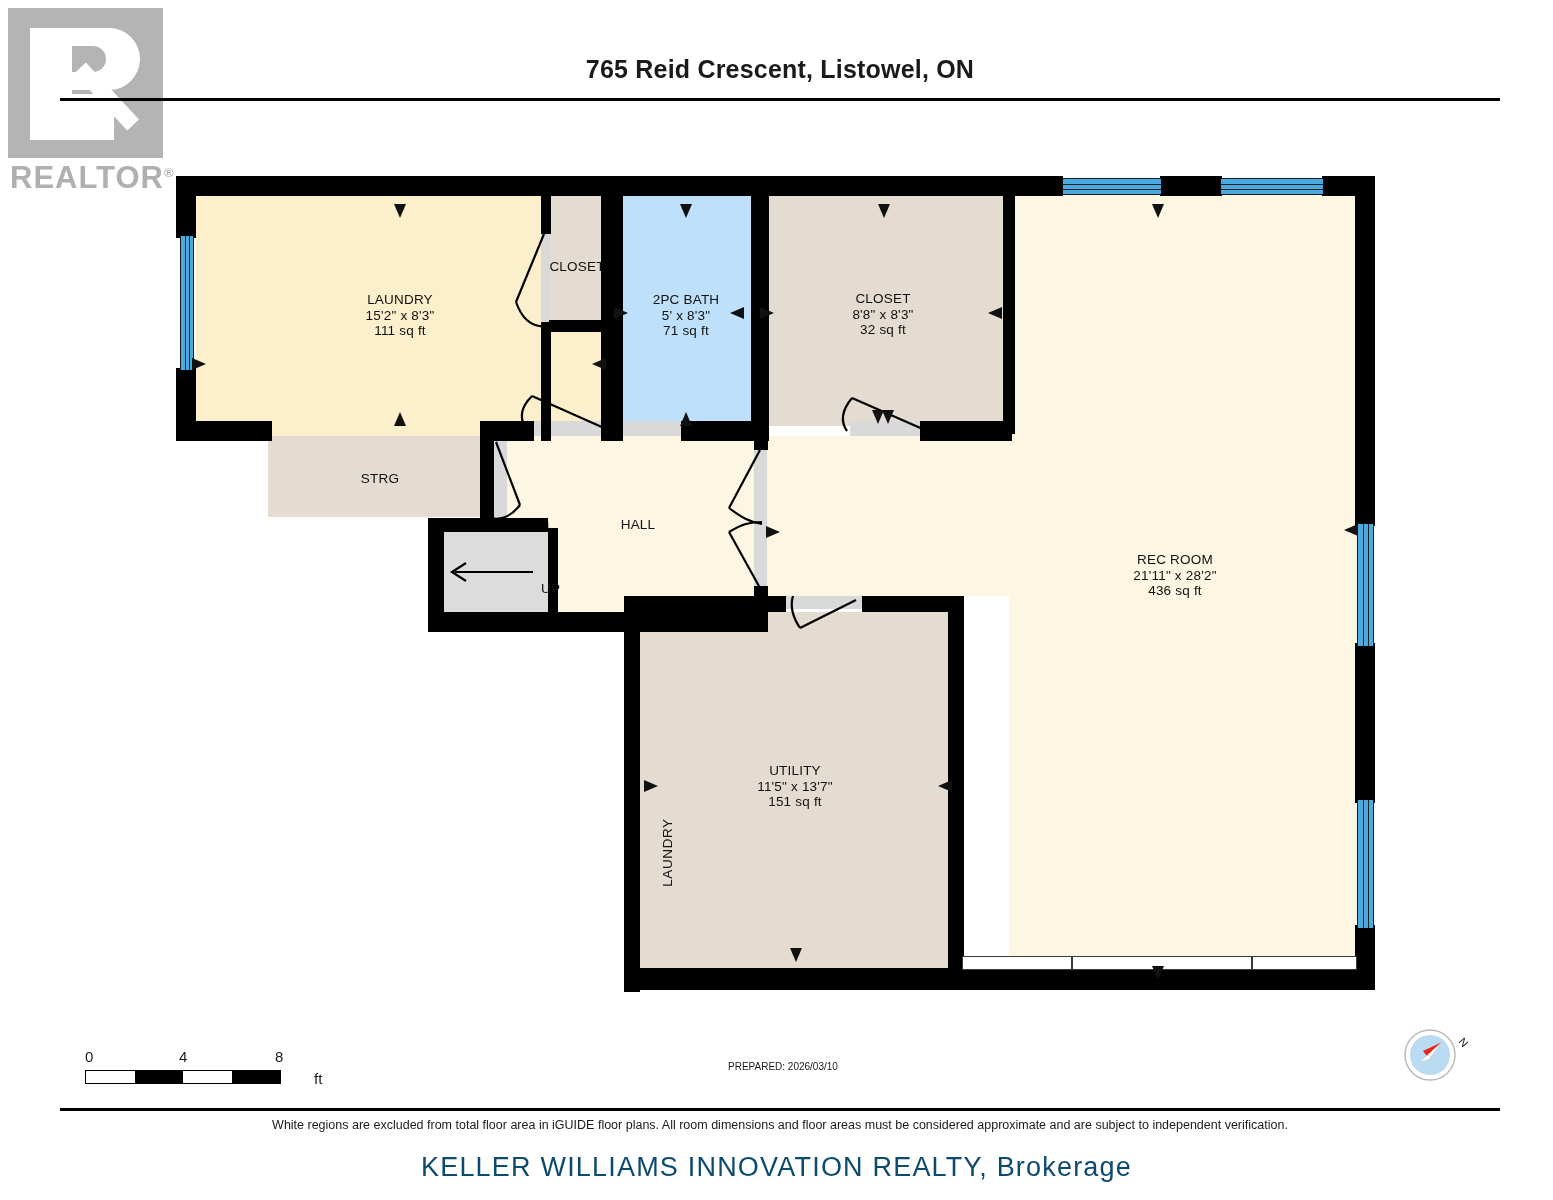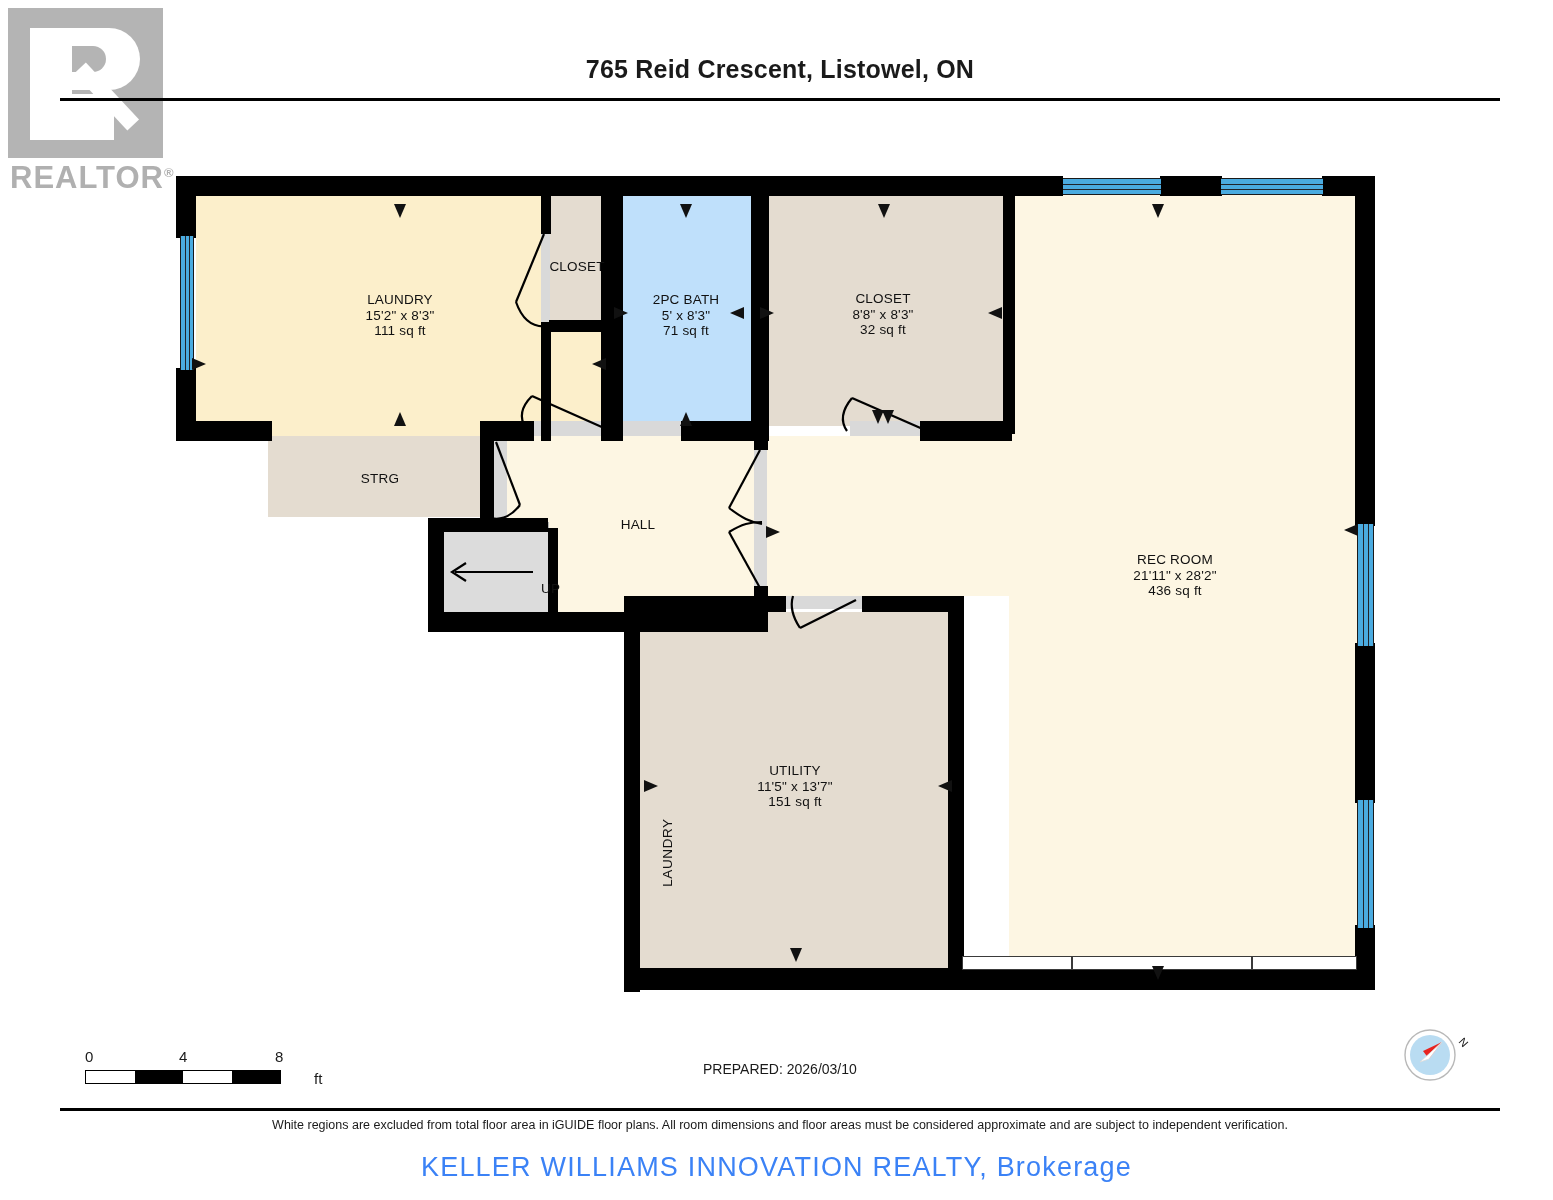--- a/index.html
+++ b/index.html
@@ -113,32 +113,32 @@
   #scalebar-ticks { position: relative; height: 20px; }
   #scalebar-ticks span { position: absolute; top: 0; font-size: 15px; }
   #scalebar-bar {
     position: absolute; left: 0; top: 22px; width: 196px; height: 14px;
     border: 1.5px solid #000; display: flex;
   }
   #scalebar-bar i { flex: 1 1 25%; }
   #scalebar-bar i.on { background: #000; }
   #scalebar-unit { position: absolute; left: 204px; top: 22px; font-size: 15px; margin-left: 25px; }
 
-  #prepared { position: absolute; left: 703px; top: 1061px; font-size: 14px; }
+  #prepared { position: absolute; left: 728px; top: 1061px; font-size: 10px; }
 
   #compass { position: absolute; left: 1398px; top: 1024px; width: 74px; height: 62px; }
 
   #footer-rule { position: absolute; left: 60px; top: 1108px; width: 1440px; height: 3px; background: #000; }
   #disclaimer {
     position: absolute; left: 60px; top: 1118px; width: 1440px;
     text-align: center; font-size: 12.5px; color: #1a1a1a;
   }
   #watermark {
     position: absolute; left: 0; top: 1152px; width: 1553px; text-align: center;
-    font-size: 27px; color: #3b82f6; letter-spacing: 1.2px;
+    font-size: 27px; color: #0c4a6e; letter-spacing: 1.2px;
     font-family: "Liberation Sans", sans-serif;
   }
 </style>
 </head>
 <body>
 
 <div id="realtor-logo">
   <div class="mark">
     <div class="bar"></div>
     <div class="bowl"></div>

